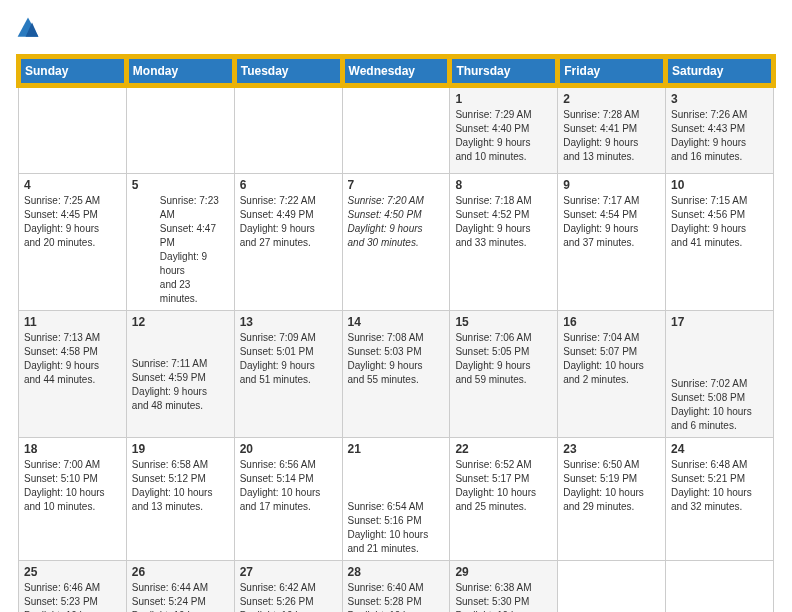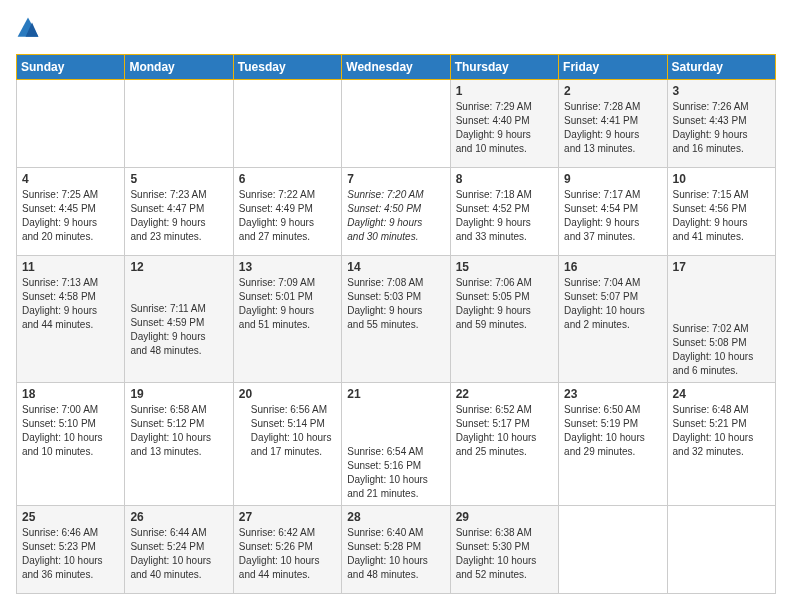--- a/index.html
+++ b/index.html
@@ -54,21 +54,21 @@
       border-collapse: collapse;
       table-layout: fixed;
     }
     thead tr th {
       background-color: #2a7abf;
       color: #fff;
       font-size: 12px;
       font-weight: bold;
       padding: 5px 4px;
       text-align: left;
-      border: 1px solid #eab308;
+      border: 5px solid #eab308;
     }
     tbody tr td {
       vertical-align: top;
       border: 1px solid #ccc;
       padding: 4px 5px;
       font-size: 10px;
       color: #333;
       height: 88px;
       background: #fff;
     }
@@ -159,21 +159,21 @@
       <tr>
         <td>
           <span class="day-number">4</span>
           <div class="day-info" style="white-space: pre-line;">Sunrise: 7:25 AM
 Sunset: 4:45 PM
 Daylight: 9 hours
 and 20 minutes.</div>
         </td>
         <td>
           <span class="day-number">5</span>
-          <div class="day-info" style="white-space: pre-line;">Sunrise: 7:23 AM
+          <div class="day-info" style="white-space: pre-line; margin-left: 28px;">Sunrise: 7:23 AM
 Sunset: 4:47 PM
 Daylight: 9 hours
 and 23 minutes.</div>
         </td>
         <td>
           <span class="day-number">6</span>
           <div class="day-info" style="white-space: pre-line;">Sunrise: 7:22 AM
 Sunset: 4:49 PM
 Daylight: 9 hours
 and 27 minutes.</div>
@@ -268,21 +268,21 @@
         </td>
         <td>
           <span class="day-number">19</span>
           <div class="day-info" style="white-space: pre-line;">Sunrise: 6:58 AM
 Sunset: 5:12 PM
 Daylight: 10 hours
 and 13 minutes.</div>
         </td>
         <td>
           <span class="day-number">20</span>
-          <div class="day-info" style="white-space: pre-line; margin-left: 12px;">Sunrise: 6:56 AM
+          <div class="day-info" style="white-space: pre-line;">Sunrise: 6:56 AM
 Sunset: 5:14 PM
 Daylight: 10 hours
 and 17 minutes.</div>
         </td>
         <td>
           <span class="day-number">21</span>
           <div class="day-info" style="white-space: pre-line; margin-top: 44px;">Sunrise: 6:54 AM
 Sunset: 5:16 PM
 Daylight: 10 hours
 and 21 minutes.</div>

